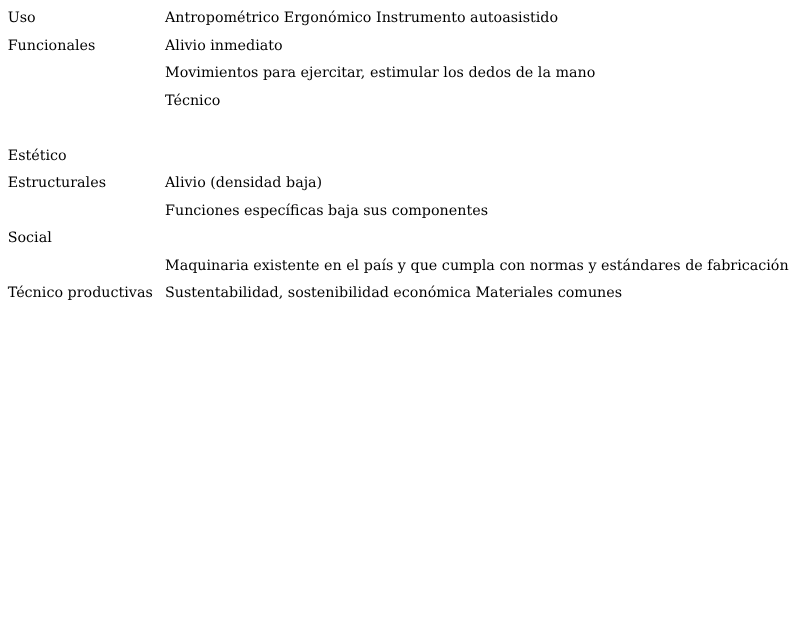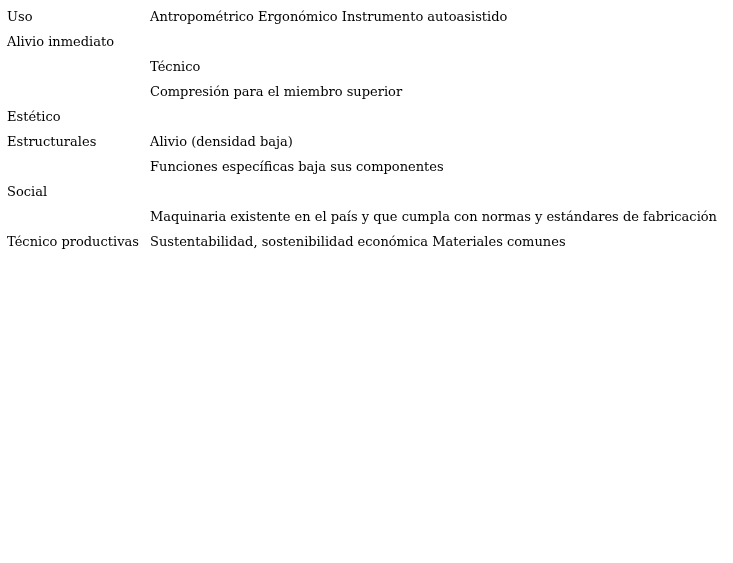--- a/index.html
+++ b/index.html
@@ -37,29 +37,33 @@
   </style>
 </head>
 <body>
 
 <div class="table">
   <div class="row">
     <span class="cat">Uso</span>
     <span class="val">Antropométrico Ergonómico Instrumento autoasistido</span>
   </div>
   <div class="row">
+    <span class="cat">Funcionales</span>
     <span class="val">Alivio inmediato</span>
+  </div>
+  <div class="row">
+    <span class="cat"></span>
+    <span class="val">Movimientos para ejercitar, estimular los dedos de la mano</span>
   </div>
   <div class="row">
     <span class="cat"></span>
     <span class="val">Técnico</span>
   </div>
   <div class="row">
     <span class="cat"></span>
-    <span class="val">Compresión para el miembro superior</span>
   </div>
   <div class="row">
     <span class="val">Estético</span>
   </div>
   <div class="row">
     <span class="cat">Estructurales</span>
     <span class="val">Alivio (densidad baja)</span>
   </div>
   <div class="row">
     <span class="cat"></span>

